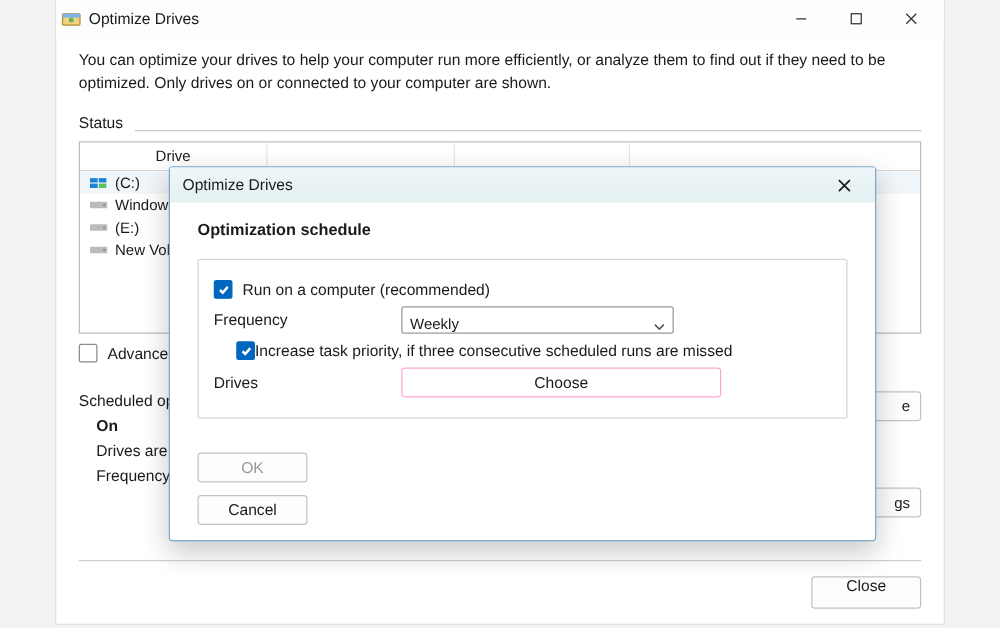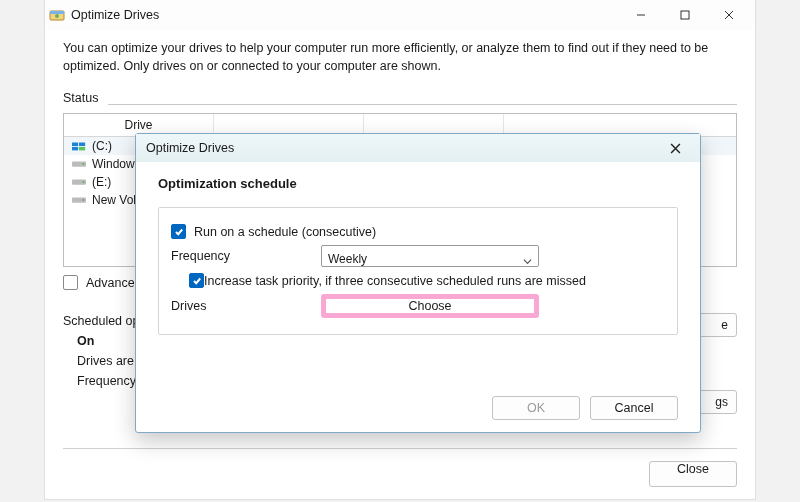--- a/index.html
+++ b/index.html
@@ -167,29 +167,30 @@
   .dlg-row .lbl { width: 150px; }
   .dlg-row.indent { padding-left: 18px; }
   .select {
     width: 218px; height: 22px;
     border: 1px solid #9a9a9a; border-radius: 2px;
     display: flex; align-items: flex-end; justify-content: space-between;
     padding: 0 6px; font-size: 12px; background: #fff;
   }
   .select svg { width: 9px; height: 9px; }
   .choose-btn {
-    width: 218px; height: 24px;
-    border: 5px solid #f9a8d4; border-radius: 3px;
+    width: 256px; height: 24px;
+    border: 1px solid #f9a8d4; border-radius: 3px;
     background: #fff;
     display: flex; align-items: center; justify-content: center;
     font-size: 12.5px;
   }
   .dlg-buttons {
     display: flex; justify-content: flex-end; gap: 10px;
     padding: 8px 22px 12px 22px;
+    flex-direction: column;
   }
   .dbtn {
     width: 88px; height: 24px;
     border: 1px solid #c3c3c3; border-radius: 3px;
     background: #fdfdfd;
     display: flex; align-items: center; justify-content: center;
     font-size: 12.5px;
   }
   .dbtn.disabled { color: #9b9b9b; }
 </style>
@@ -310,21 +311,21 @@
   <div class="dlg-body">
     <div class="hdr">Optimization schedule</div>
 
     <div class="panel">
       <div class="dlg-row">
         <span class="chk blue">
           <svg viewBox="0 0 10 10">
               <path d="M2 5 L4.2 7.2 L8.2 2.5"></path>
             </svg>
         </span>
-        <span style="margin-left:8px;">Run on a schedule (consecutive)</span>
+        <span style="margin-left:8px;">Run on a computer (recommended)</span>
       </div>
 
       <div class="dlg-row">
         <span class="lbl">Frequency</span>
         <div class="select">
           <span>Weekly</span>
           <svg viewBox="0 0 10 10">
               <path d="M1 3 L5 7 L9 3" fill="none" stroke="#555" stroke-width="1.3"></path>
             </svg>
         </div>

